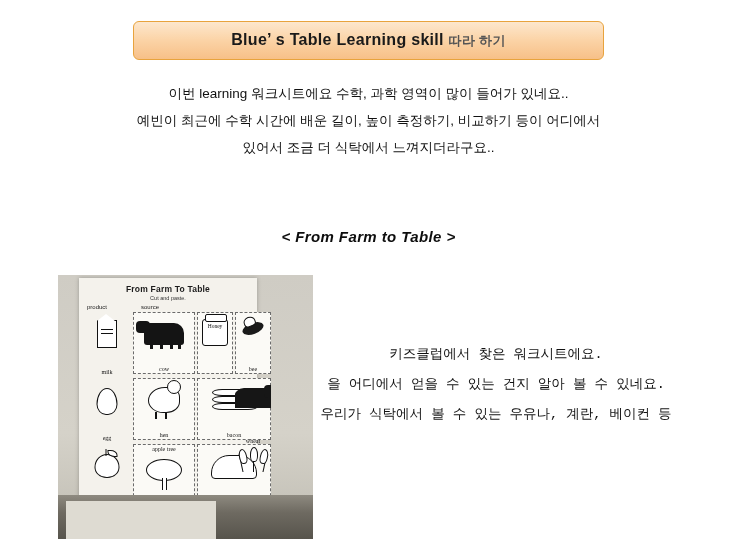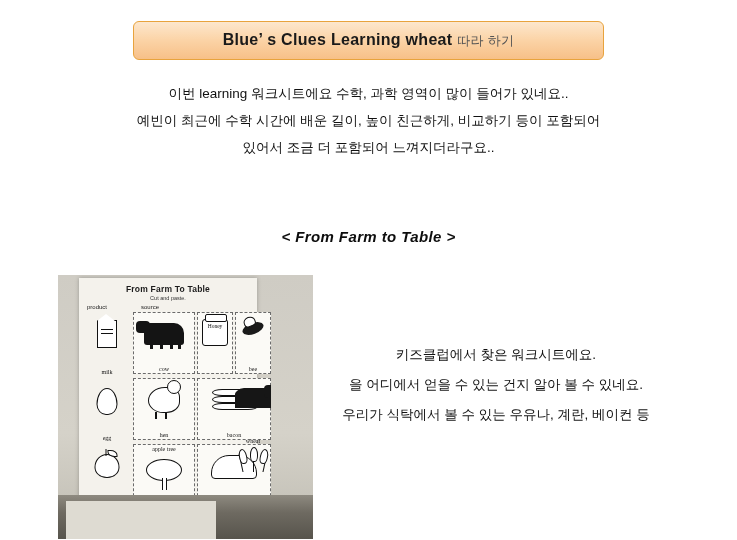--- a/index.html
+++ b/index.html
@@ -38,21 +38,21 @@
   .title-text {
     font-size: 16px;
     font-weight: bold;
     color: #1a1a1a;
     letter-spacing: 0.3px;
     white-space: nowrap;
   }
   .title-text .kr {
     font-size: 13px;
     color: #555555;
-    font-weight: normal;
+    font-weight: bold;
   }
 
   
   .intro {
     position: absolute;
     left: 0;
     top: 80px;
     width: 737px;
     text-align: center;
     color: #111111;
@@ -325,36 +325,37 @@
   
   .right-text {
     position: absolute;
     left: 286px;
     top: 340px;
     width: 420px;
     text-align: center;
     color: #111111;
     font-size: 13.5px;
     line-height: 30px;
+    font-family: Liberation Mono, monospace;
   }
   .right-text .line { display: block; white-space: nowrap; }
 </style>
 </head>
 <body>
 
 <div class="page">
 
   <div class="title-banner">
-    <div class="title-text"><span>Blue’ s Clues Learning wheat </span><span class="kr">따라 하기</span></div>
+    <div class="title-text"><span>Blue’ s Table Learning skill </span><span class="kr">따라 하기</span></div>
   </div>
 
   <div class="intro">
     <span class="line">이번 learning  워크시트에요 수학, 과학 영역이 많이 들어가 있네요..</span>
-    <span class="line">예빈이 최근에 수학 시간에 배운 길이, 높이 친근하게,  비교하기 등이 포함되어</span>
-    <span class="line">있어서 조금 더 포함되어 느껴지더라구요..</span>
+    <span class="line">예빈이 최근에 수학 시간에 배운 길이, 높이 측정하기,  비교하기 등이 어디에서</span>
+    <span class="line">있어서 조금 더 식탁에서 느껴지더라구요..</span>
   </div>
 
   <div class="section-heading">&lt; From Farm to Table &gt;</div>
 
   <div class="photo">
     <div class="wall"></div>
 
     <div class="sheet">
       <div class="sheet-title">From Farm To Table</div>
       <div class="sheet-sub">Cut and paste.</div>

